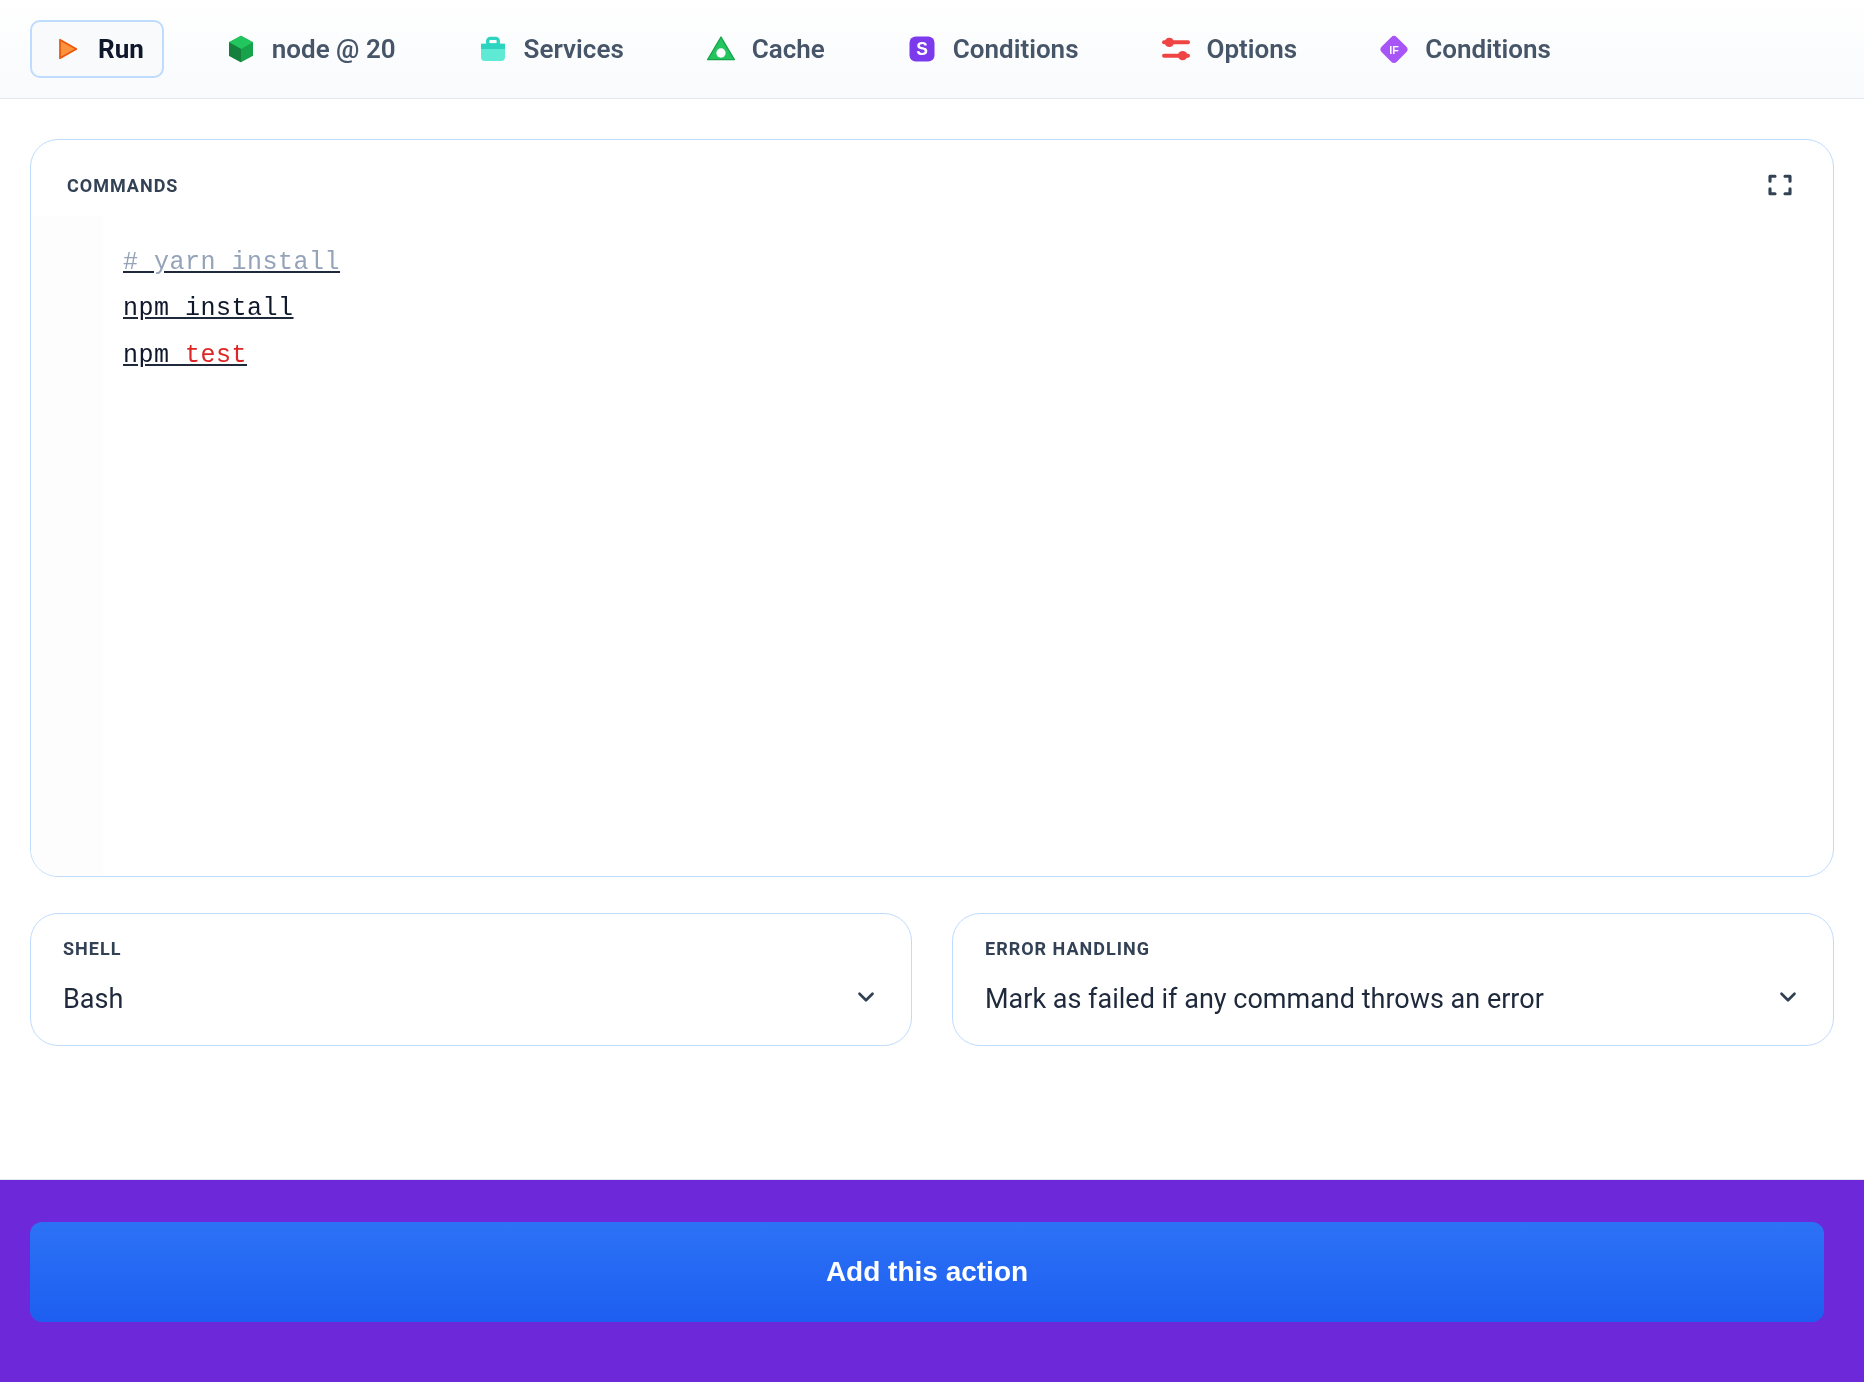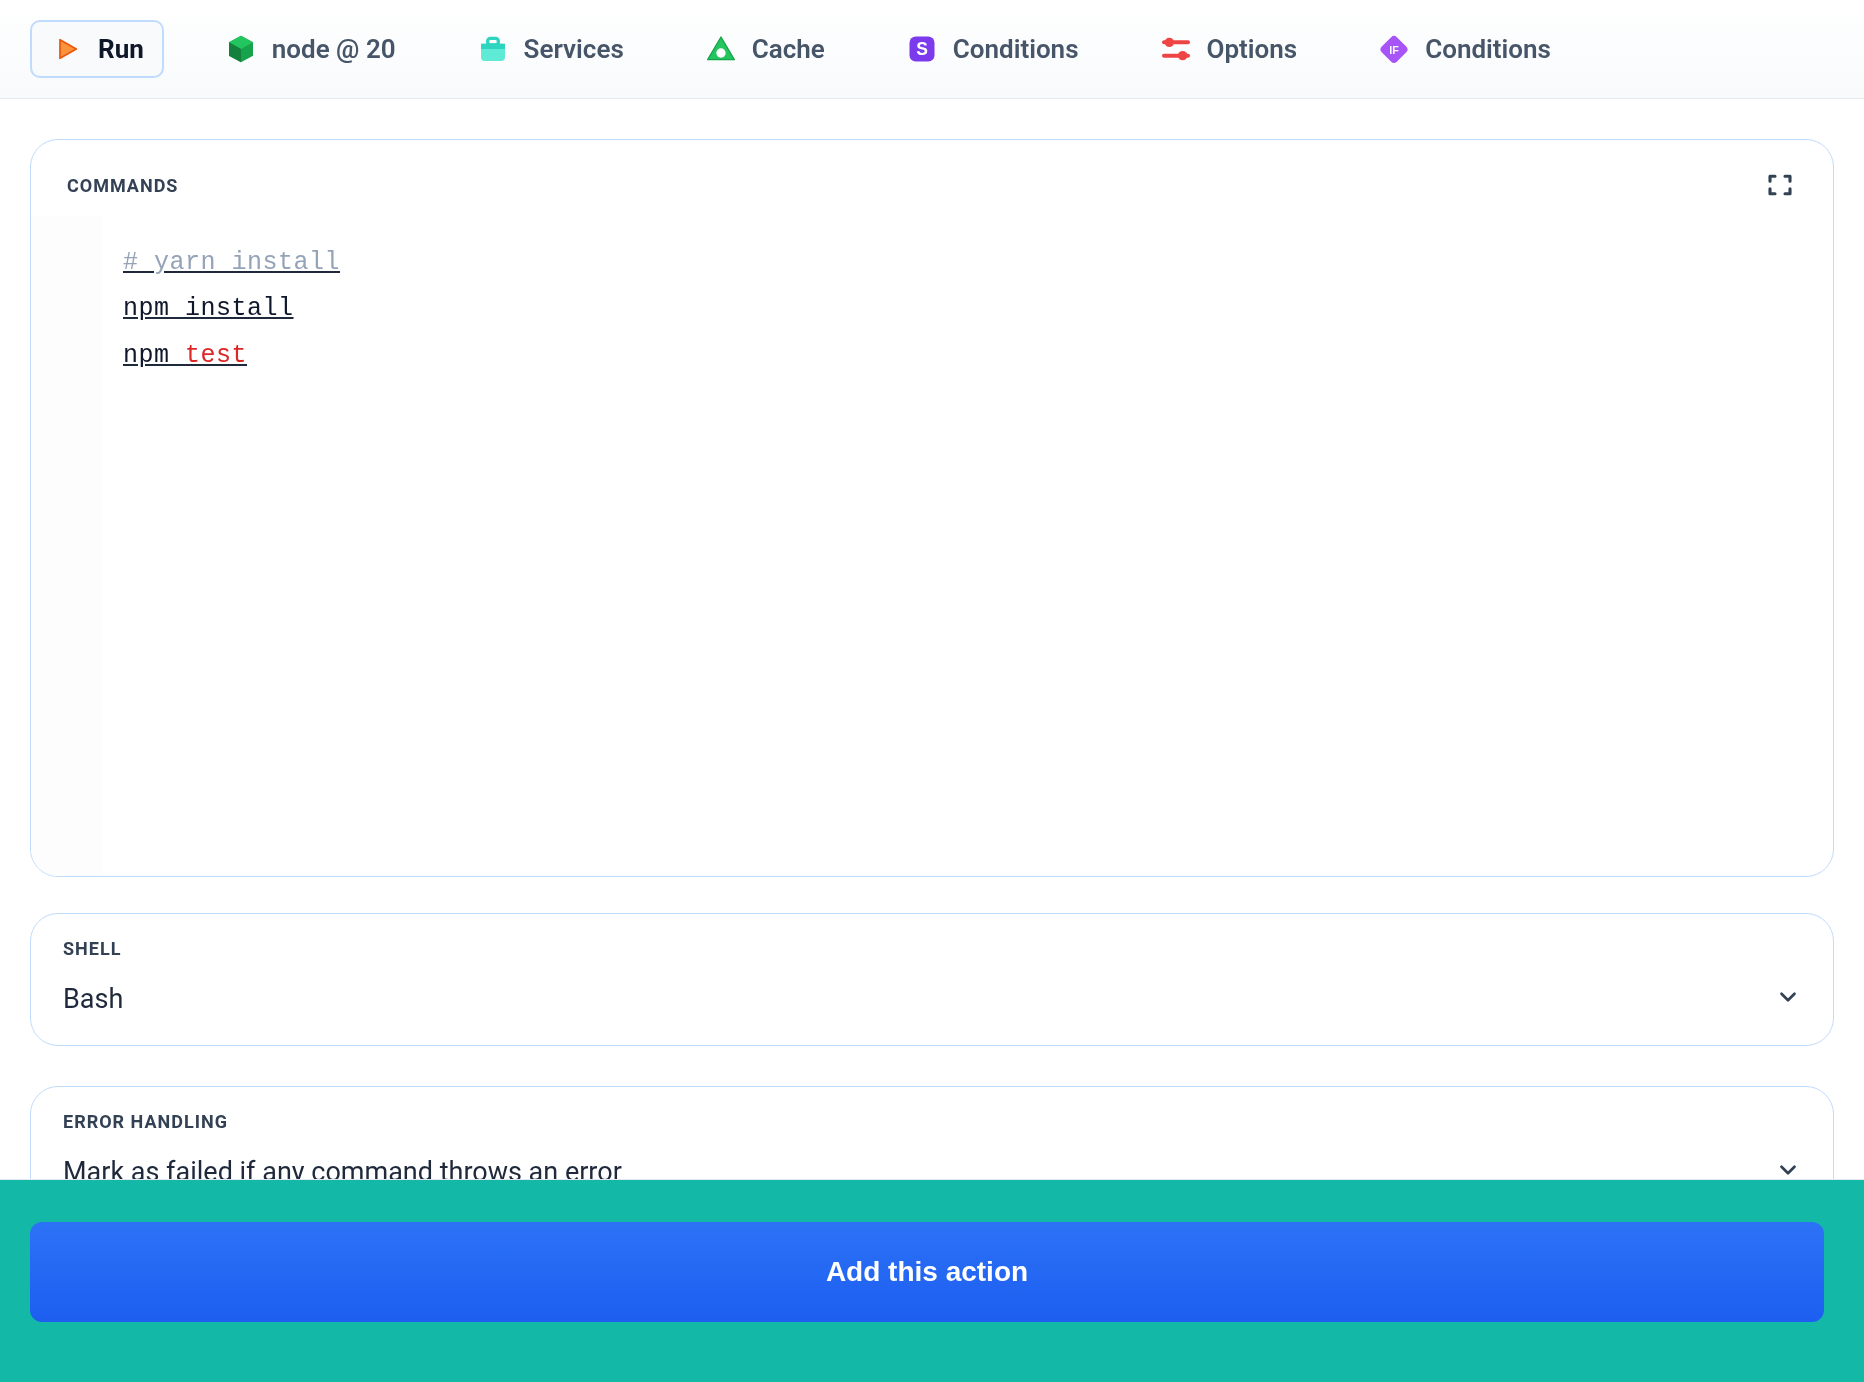--- a/index.html
+++ b/index.html
@@ -84,21 +84,20 @@
     color: #0f172a;
   }
   .tok-comment { color: #94a3b8; }
   .tok-kw { color: #dc2626; }
   
   
   .select-row {
     display: flex;
     gap: 40px;
     margin-top: 36px;
-    flex-direction: column;
   }
   .select-card {
     flex: 1;
     padding: 24px 32px 30px 32px;
     display: flex;
     flex-direction: column;
     justify-content: space-between;
     cursor: pointer;
   }
   .select-value-row {
@@ -115,21 +114,21 @@
     color: #334155;
   }
   
   
   .footer {
     position: absolute;
     left: 0; right: 0;
     bottom: 0;
     border-top: 1px solid #e2e8f0;
     padding: 42px 40px 60px 30px;
-    background: #14b8a6;
+    background: #6d28d9;
   }
   .add-btn {
     width: 100%;
     background: linear-gradient(to bottom, #2c72f6, #1d5ef0);
     color: #fff;
     font-size: 28px;
     font-weight: 700;
     border: none;
     border-radius: 12px;
     padding: 34px 0;

